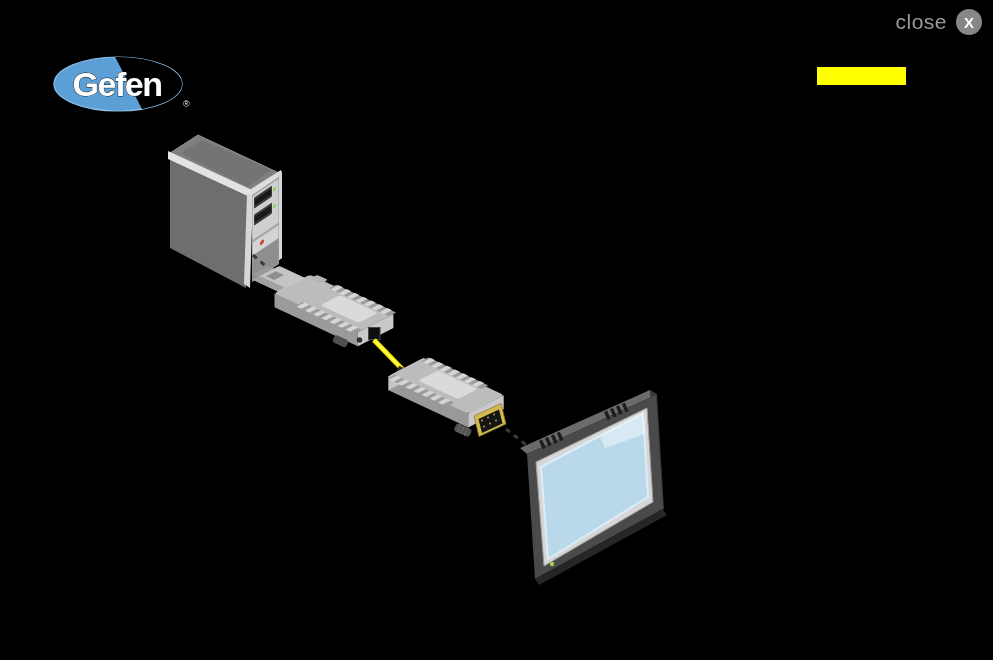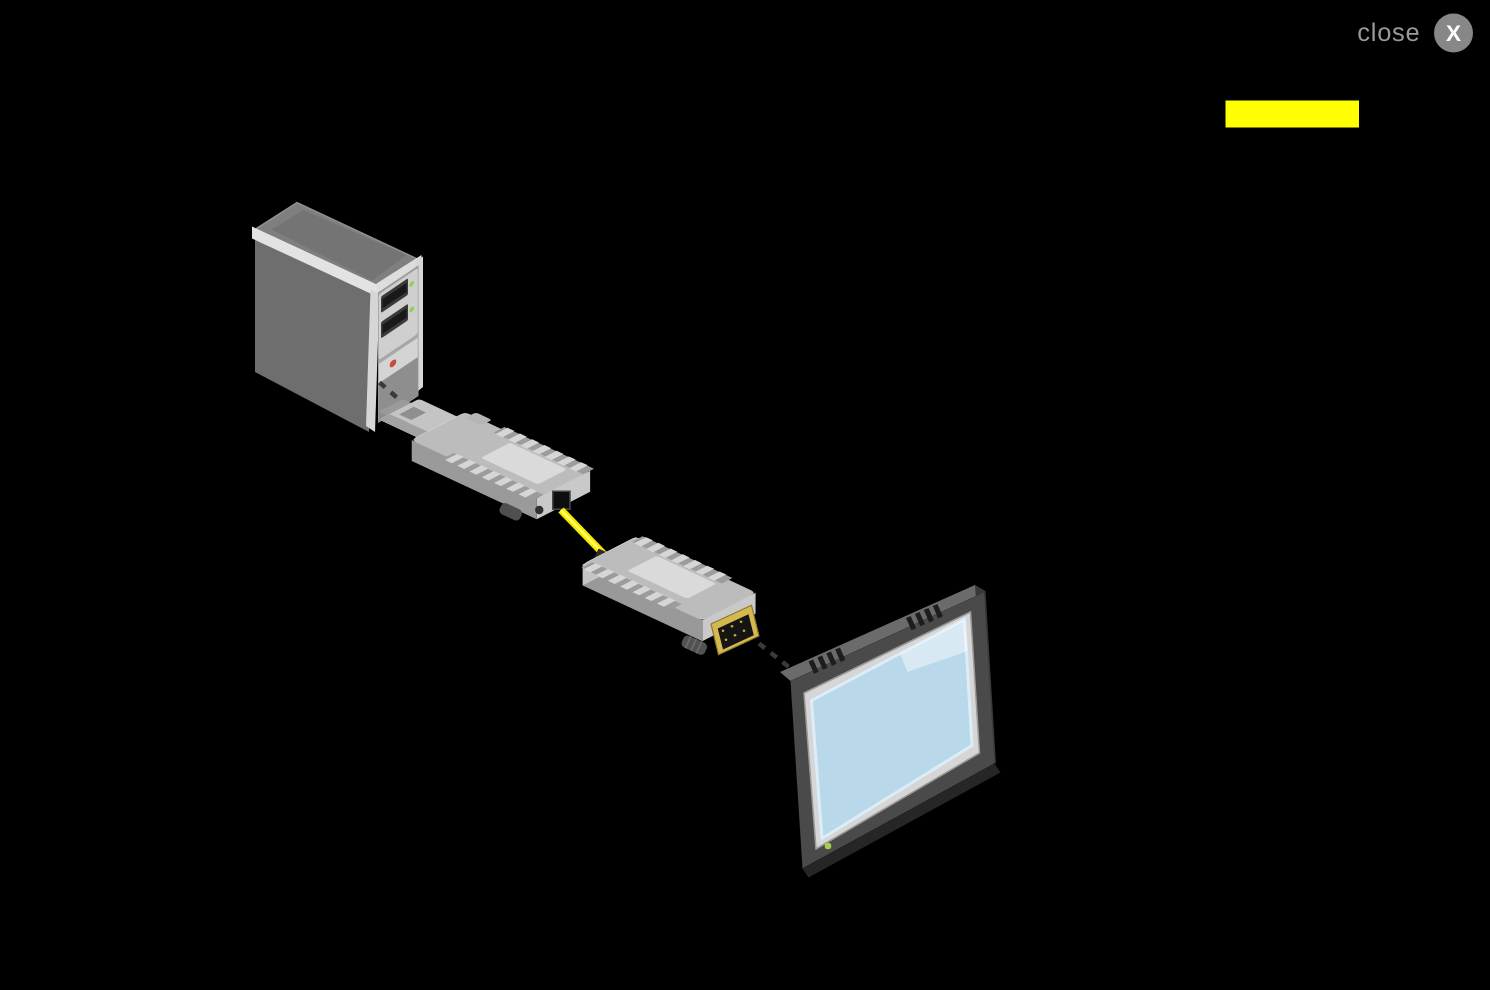--- a/index.html
+++ b/index.html
@@ -1,19 +1,19 @@
 <!DOCTYPE html>
 <html><head>
 <meta charset="utf-8">
 <style>
   html,body{margin:0;padding:0;background:#000;}
   .stage{position:relative;width:993px;height:660px;background:#000;overflow:hidden;
          font-family:"Liberation Sans",sans-serif;}
   .close-btn{position:absolute;top:9px;right:11px;display:flex;align-items:center;gap:9px;cursor:pointer;}
-  .close-label{font-size:17px;color:#9a9a9a;letter-spacing:.5px;}
+  .close-label{font-size:21px;color:#9a9a9a;letter-spacing:.5px;}
   .close-circle{width:26px;height:26px;border-radius:50%;background:#878787;color:#ffffff;
                 font-size:15px;font-weight:bold;display:flex;align-items:center;justify-content:center;}
   .logo{position:absolute;left:45px;top:55px;width:150px;height:58px;}
   .logo-text{font-family:"Liberation Sans",sans-serif;font-weight:bold;font-size:34px;
              letter-spacing:-1.5px;fill:#ffffff;stroke:#161616;stroke-width:.8px;paint-order:stroke;}
   .logo-reg{font-family:"Liberation Sans",sans-serif;font-size:9px;fill:#e6e6e6;}
   .marker{position:absolute;left:817px;top:67px;width:89px;height:18px;background:#FFFF00;}
   .diagram{position:absolute;left:0;top:0;}
 </style>
 </head>
@@ -21,20 +21,33 @@
 
 <div class="stage">
 
   <div class="close-btn">
     <span class="close-label">close</span>
     <span class="close-circle">
         <span>X</span>
       </span>
   </div>
 
+  <div class="logo">
+    <svg width="150" height="58" viewBox="0 0 150 58">
+      <defs>
+        <clipPath id="lg">
+            <ellipse cx="73" cy="29" rx="64" ry="27"></ellipse>
+          </clipPath>
+      </defs>
+      <ellipse cx="73" cy="29" rx="64" ry="27" fill="#5C9FD6" stroke="#8CC0E8" stroke-width="1.2" opacity="1"></ellipse>
+      <path clip-path="url(#lg)" d="M68,-2 Q84,28 100,60 L150,60 L150,-2 Z" fill="#000000"></path>
+      <text class="logo-text" x="72" y="41" text-anchor="middle">Gefen</text>
+      <text class="logo-reg" x="138" y="52">®</text>
+    </svg>
+  </div>
 
   <div class="marker"></div>
 
   <svg class="diagram" width="993" height="660" viewBox="0 0 993 660">
 
     <g>
       <path d="M170,154 L250,193 L246,288 L170,248 Z" fill="#6e6e6e"></path>
       <path d="M170,153 L198,135 L279,173 L251,192 Z" fill="#7f7f7f" stroke="#909090" stroke-width="1"></path>
       <path d="M181,153 L202,140 L271,170 L248,187 Z" fill="#747474"></path>
       <path d="M168,151 L252,190 L252,198 L168,159 Z" fill="#e3e3e3"></path>

